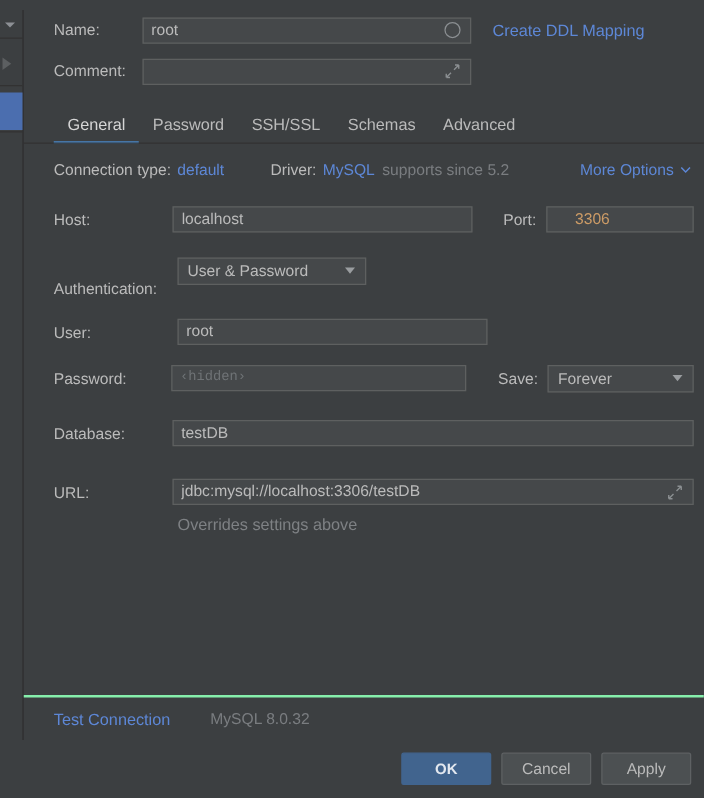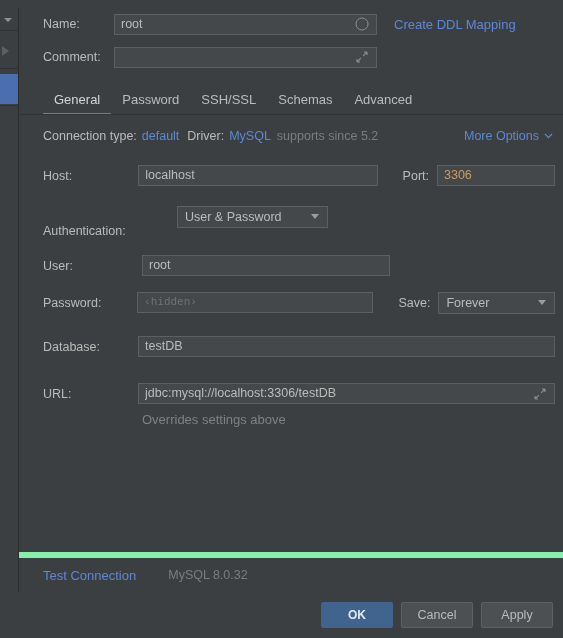--- a/index.html
+++ b/index.html
@@ -118,21 +118,21 @@
     line-height: 21px;
     color: #bbbbbb;
     font-size: 12.5px;
     padding: 0 6px;
     box-sizing: border-box;
     display: flex;
     align-items: center;
     position: relative;
   }
   .field .ftext { white-space: nowrap; overflow: hidden; }
-  .field.accent .ftext { color: #cc9b66; }
+  .field.accent .ftext { color: #cc9b66; margin-left: 16px; }
   .field.placeholder .ftext {
     color: #6f7376;
     font-family: "Liberation Mono", monospace;
     font-size: 11px;
   }
 
   
   .field-icon {
     margin-left: auto;
     display: inline-flex;
@@ -148,21 +148,20 @@
     background: #45484a;
     border: 1px solid #5e6060;
     height: 22px;
     box-sizing: border-box;
     display: flex;
     align-items: center;
     padding: 0 4px 0 7px;
     color: #bbbbbb;
     font-size: 12.5px;
     position: relative;
-    margin-left: 35px;
   }
   .combo .ctext { white-space: nowrap; }
   .combo .carrow {
     margin-left: auto;
     width: 0; height: 0;
     border-left: 4px solid transparent;
     border-right: 4px solid transparent;
     border-top: 5px solid #9a9da0;
     margin-right: 4px;
   }
@@ -207,21 +206,21 @@
     color: #7e8184;
     padding-left: 123px;
   }
 
   
   .content-footer {
     height: 34px;
     display: flex;
     align-items: center;
     padding-left: 24px;
-    border-top: 6px solid #86efac;
+    border-top: 2px solid #86efac;
     flex: 0 0 34px;
   }
   .content-footer .drvver { margin-left: 32px; color: #7a7d80; }
 
   
   .button-bar {
     height: 46px;
     flex: 0 0 46px;
     background: #3c3f41;
     display: flex;
@@ -321,21 +320,21 @@
           <div class="tab">Password</div>
           <div class="tab">SSH/SSL</div>
           <div class="tab">Schemas</div>
           <div class="tab">Advanced</div>
           <div class="tabs-rule"></div>
         </div>
 
         <div class="row" style="height:30px;margin-top:6px;">
           <span class="lbl">Connection type:</span>
           <span class="link" style="margin-left:5px;">default</span>
-          <span class="lbl" style="margin-left:8px;">Driver:</span>
+          <span class="lbl" style="margin-left:37px;">Driver:</span>
           <span class="link" style="margin-left:5px;">MySQL</span>
           <span class="muted" style="margin-left:6px;">supports since 5.2</span>
           <span class="link" style="margin-left:auto;">More Options</span>
           <span style="margin-left:5px;margin-right:2px;">
             <svg width="9" height="6" viewBox="0 0 9 6">
                 <path d="M1 1 L4.5 4.6 L8 1" stroke="#5d87d6" stroke-width="1.2" fill="none"></path>
               </svg>
           </span>
         </div>
 

